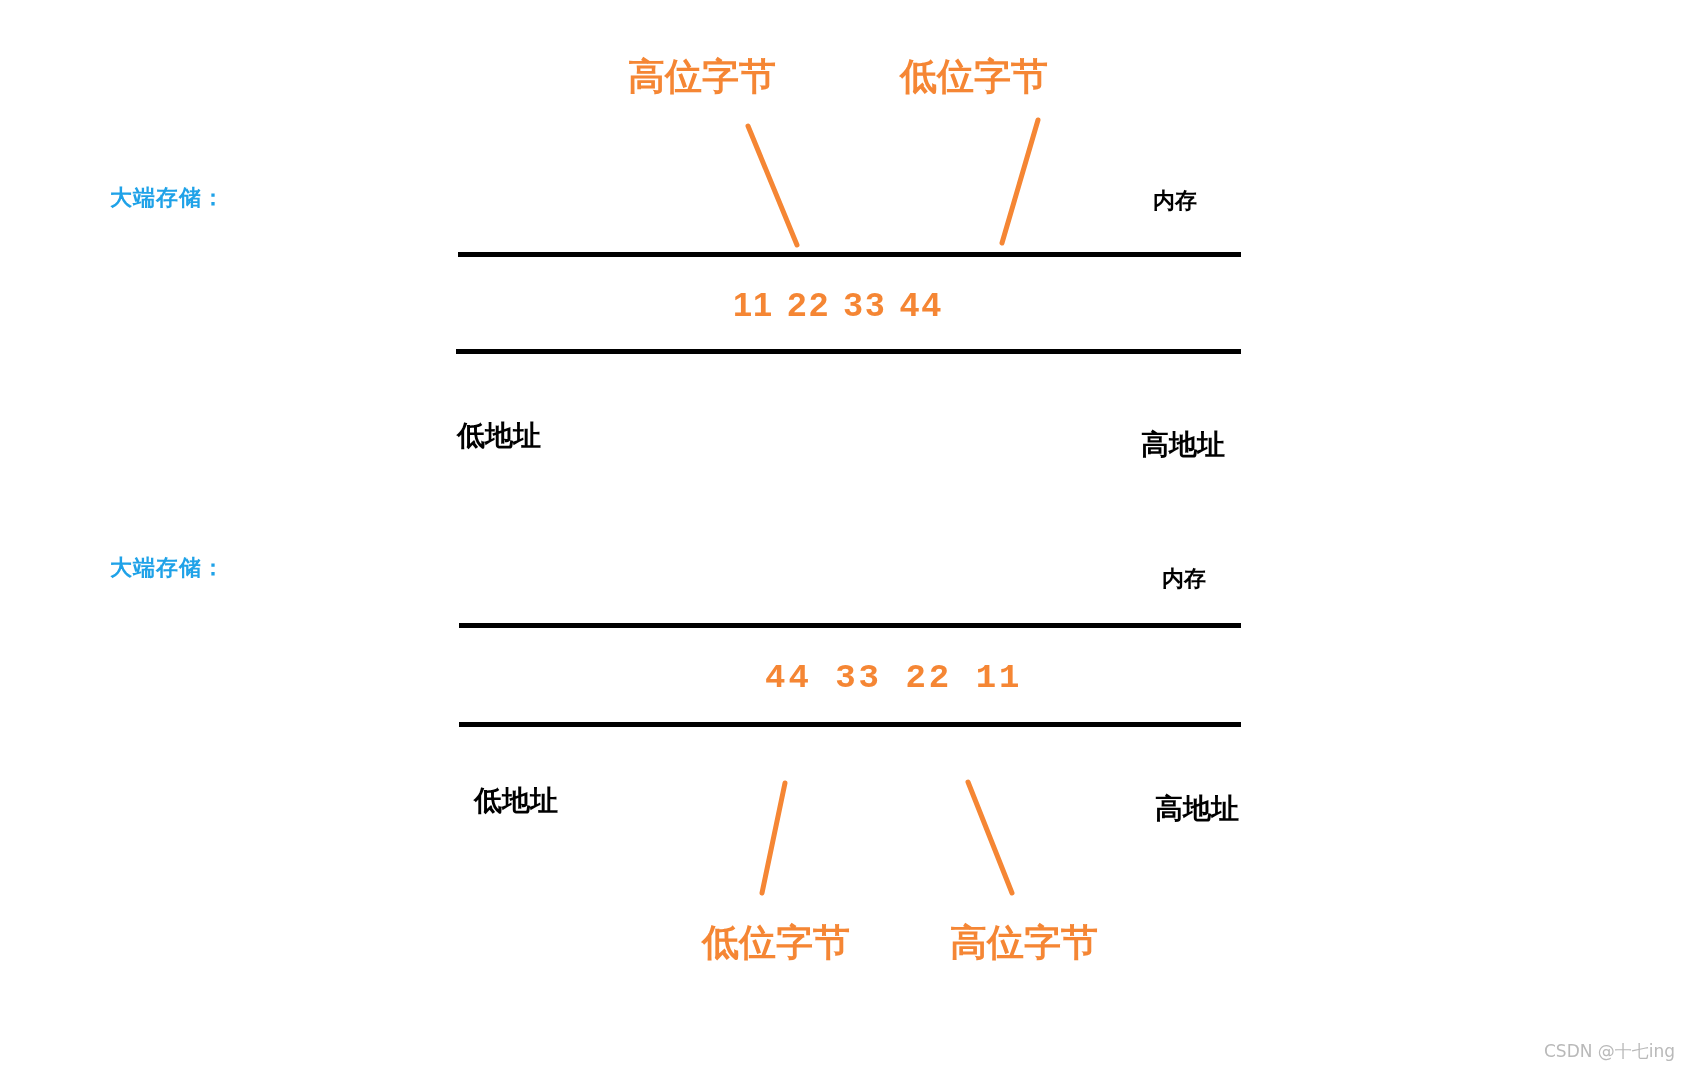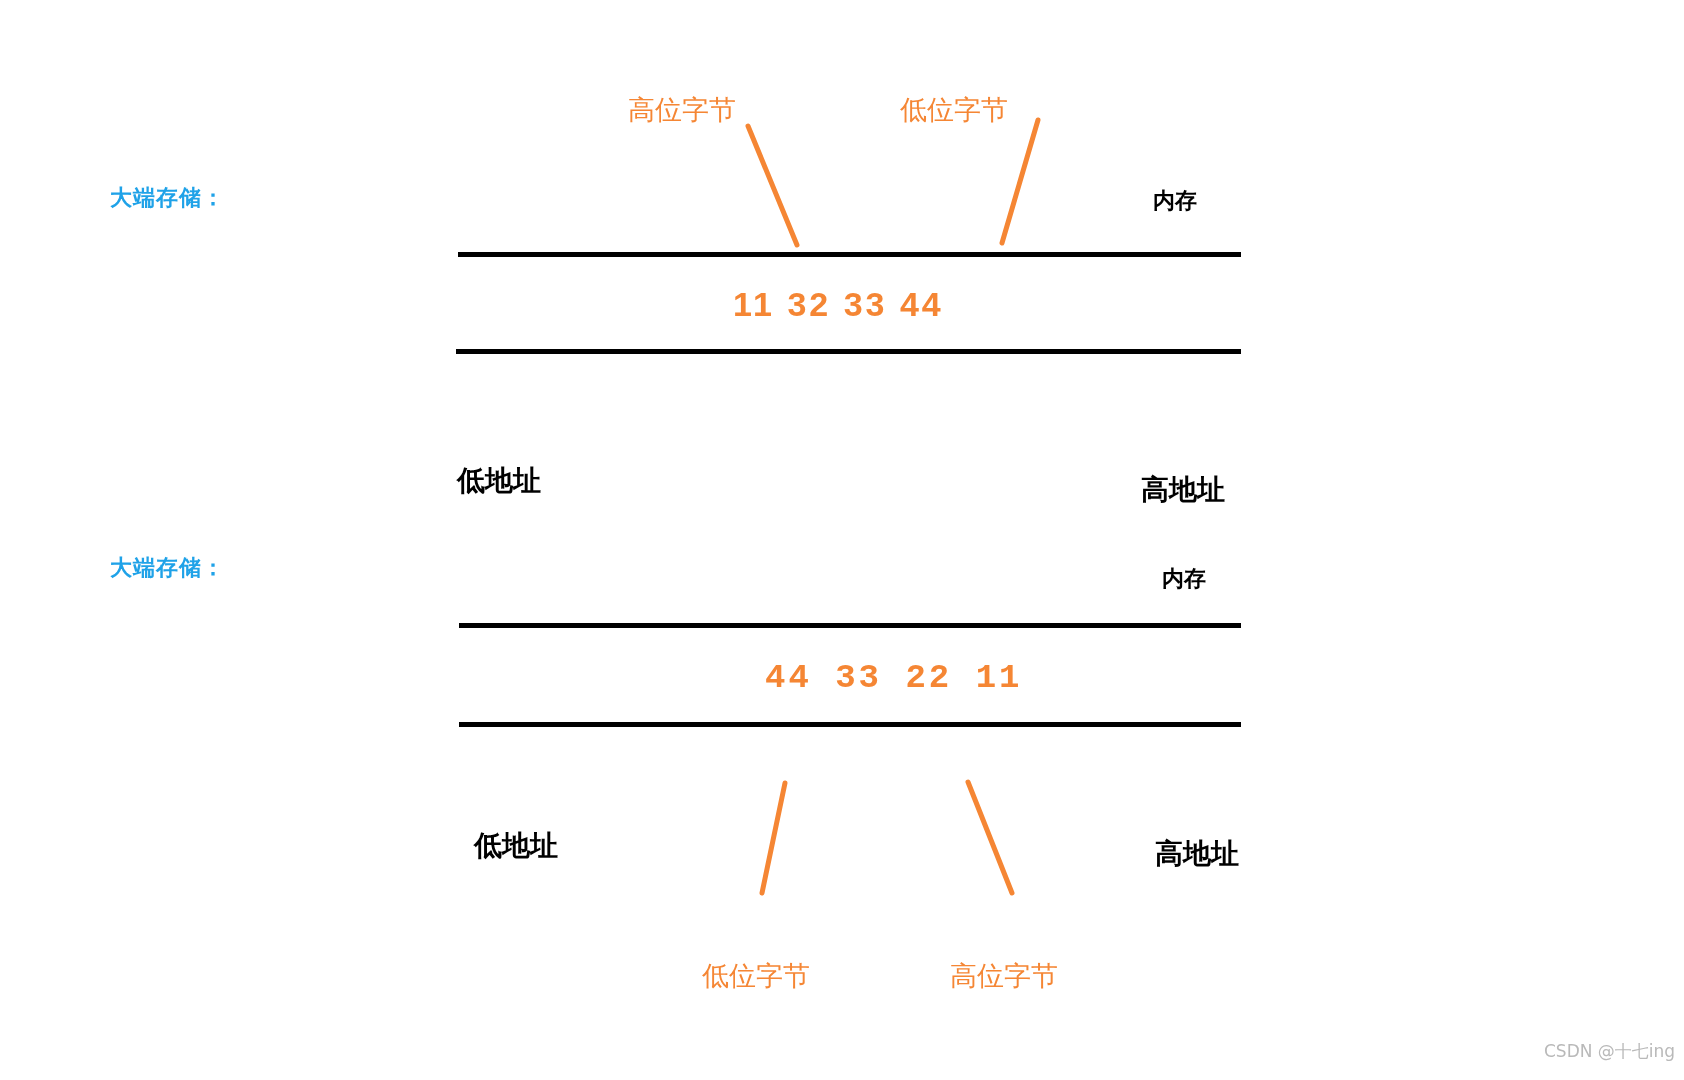--- a/index.html
+++ b/index.html
@@ -27,39 +27,37 @@
     letter-spacing: 1px;
     white-space: nowrap;
   }
   .memory-label {
     font-size: 22px;
     font-weight: bold;
     color: #000000;
     white-space: nowrap;
   }
   .byte-label {
-    font-size: 27px;
-    font-weight: normal;
+    font-size: 37px;
+    font-weight: bold;
     color: #f58634;
     white-space: nowrap;
-    margin-top: 40px;
   }
   .hex-values {
     font-size: 34px;
     font-weight: bold;
     color: #f58634;
     white-space: nowrap;
     letter-spacing: 3px;
   }
   .addr-label {
     font-size: 28px;
     font-weight: bold;
     color: #000000;
     white-space: nowrap;
-    margin-top: 45px;
   }
 
   
   .rule {
     background: #000000;
     height: 5px;
   }
 
   
   #leaders {
@@ -97,21 +95,21 @@
   <div class="abs byte-label" style="left:628px; top:52px;">高位字节</div>
 
   <div class="abs byte-label" style="left:900px; top:52px;">低位字节</div>
 
   <div class="abs section-title" style="left:110px; top:183px;">大端存储：</div>
 
   <div class="abs memory-label" style="left:1153px; top:186px;">内存</div>
 
   <div class="abs rule" style="left:458px; top:252px; width:783px;"></div>
 
-  <div class="abs hex-values" style="left:733px; top:285px;">11  32  33  44</div>
+  <div class="abs hex-values" style="left:733px; top:285px;">11  22  33  44</div>
 
   <div class="abs rule" style="left:456px; top:349px; width:785px;"></div>
 
   <div class="abs addr-label" style="left:457px; top:417px;">低地址</div>
 
   <div class="abs addr-label" style="left:1141px; top:426px;">高地址</div>
 
   <div class="abs section-title" style="left:110px; top:553px;">大端存储：</div>
 
   <div class="abs memory-label" style="left:1162px; top:564px;">内存</div>

